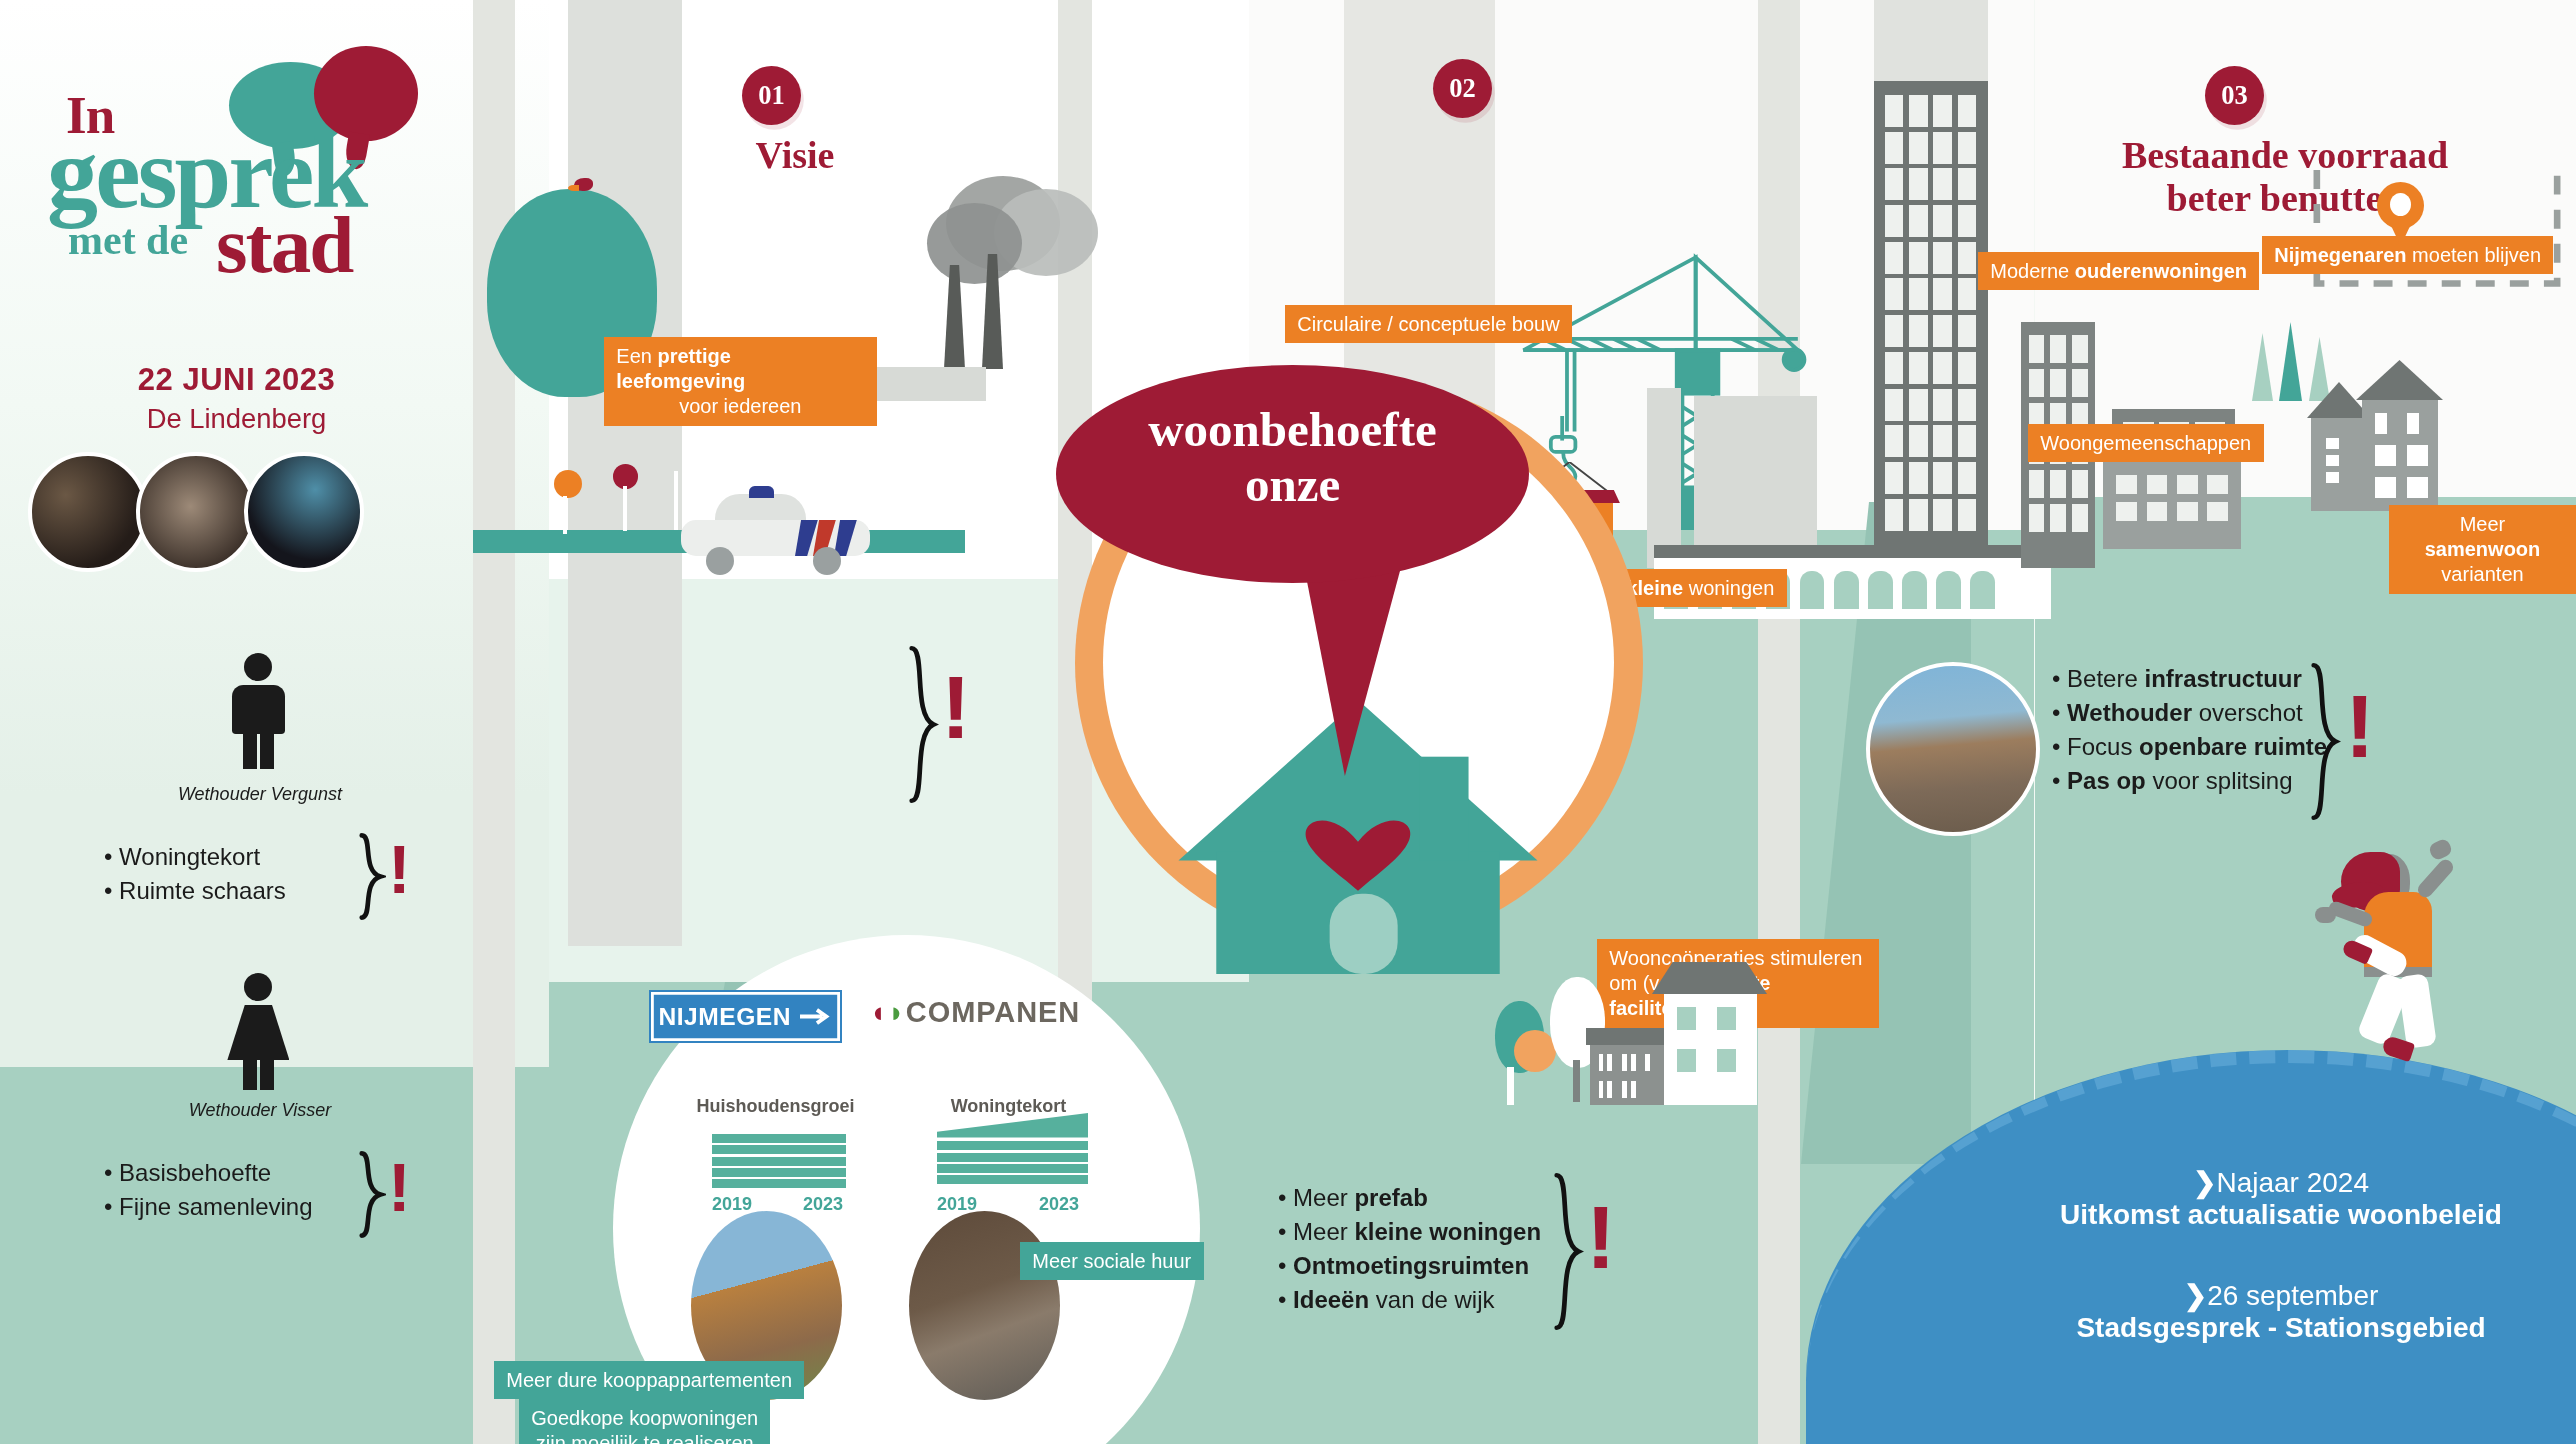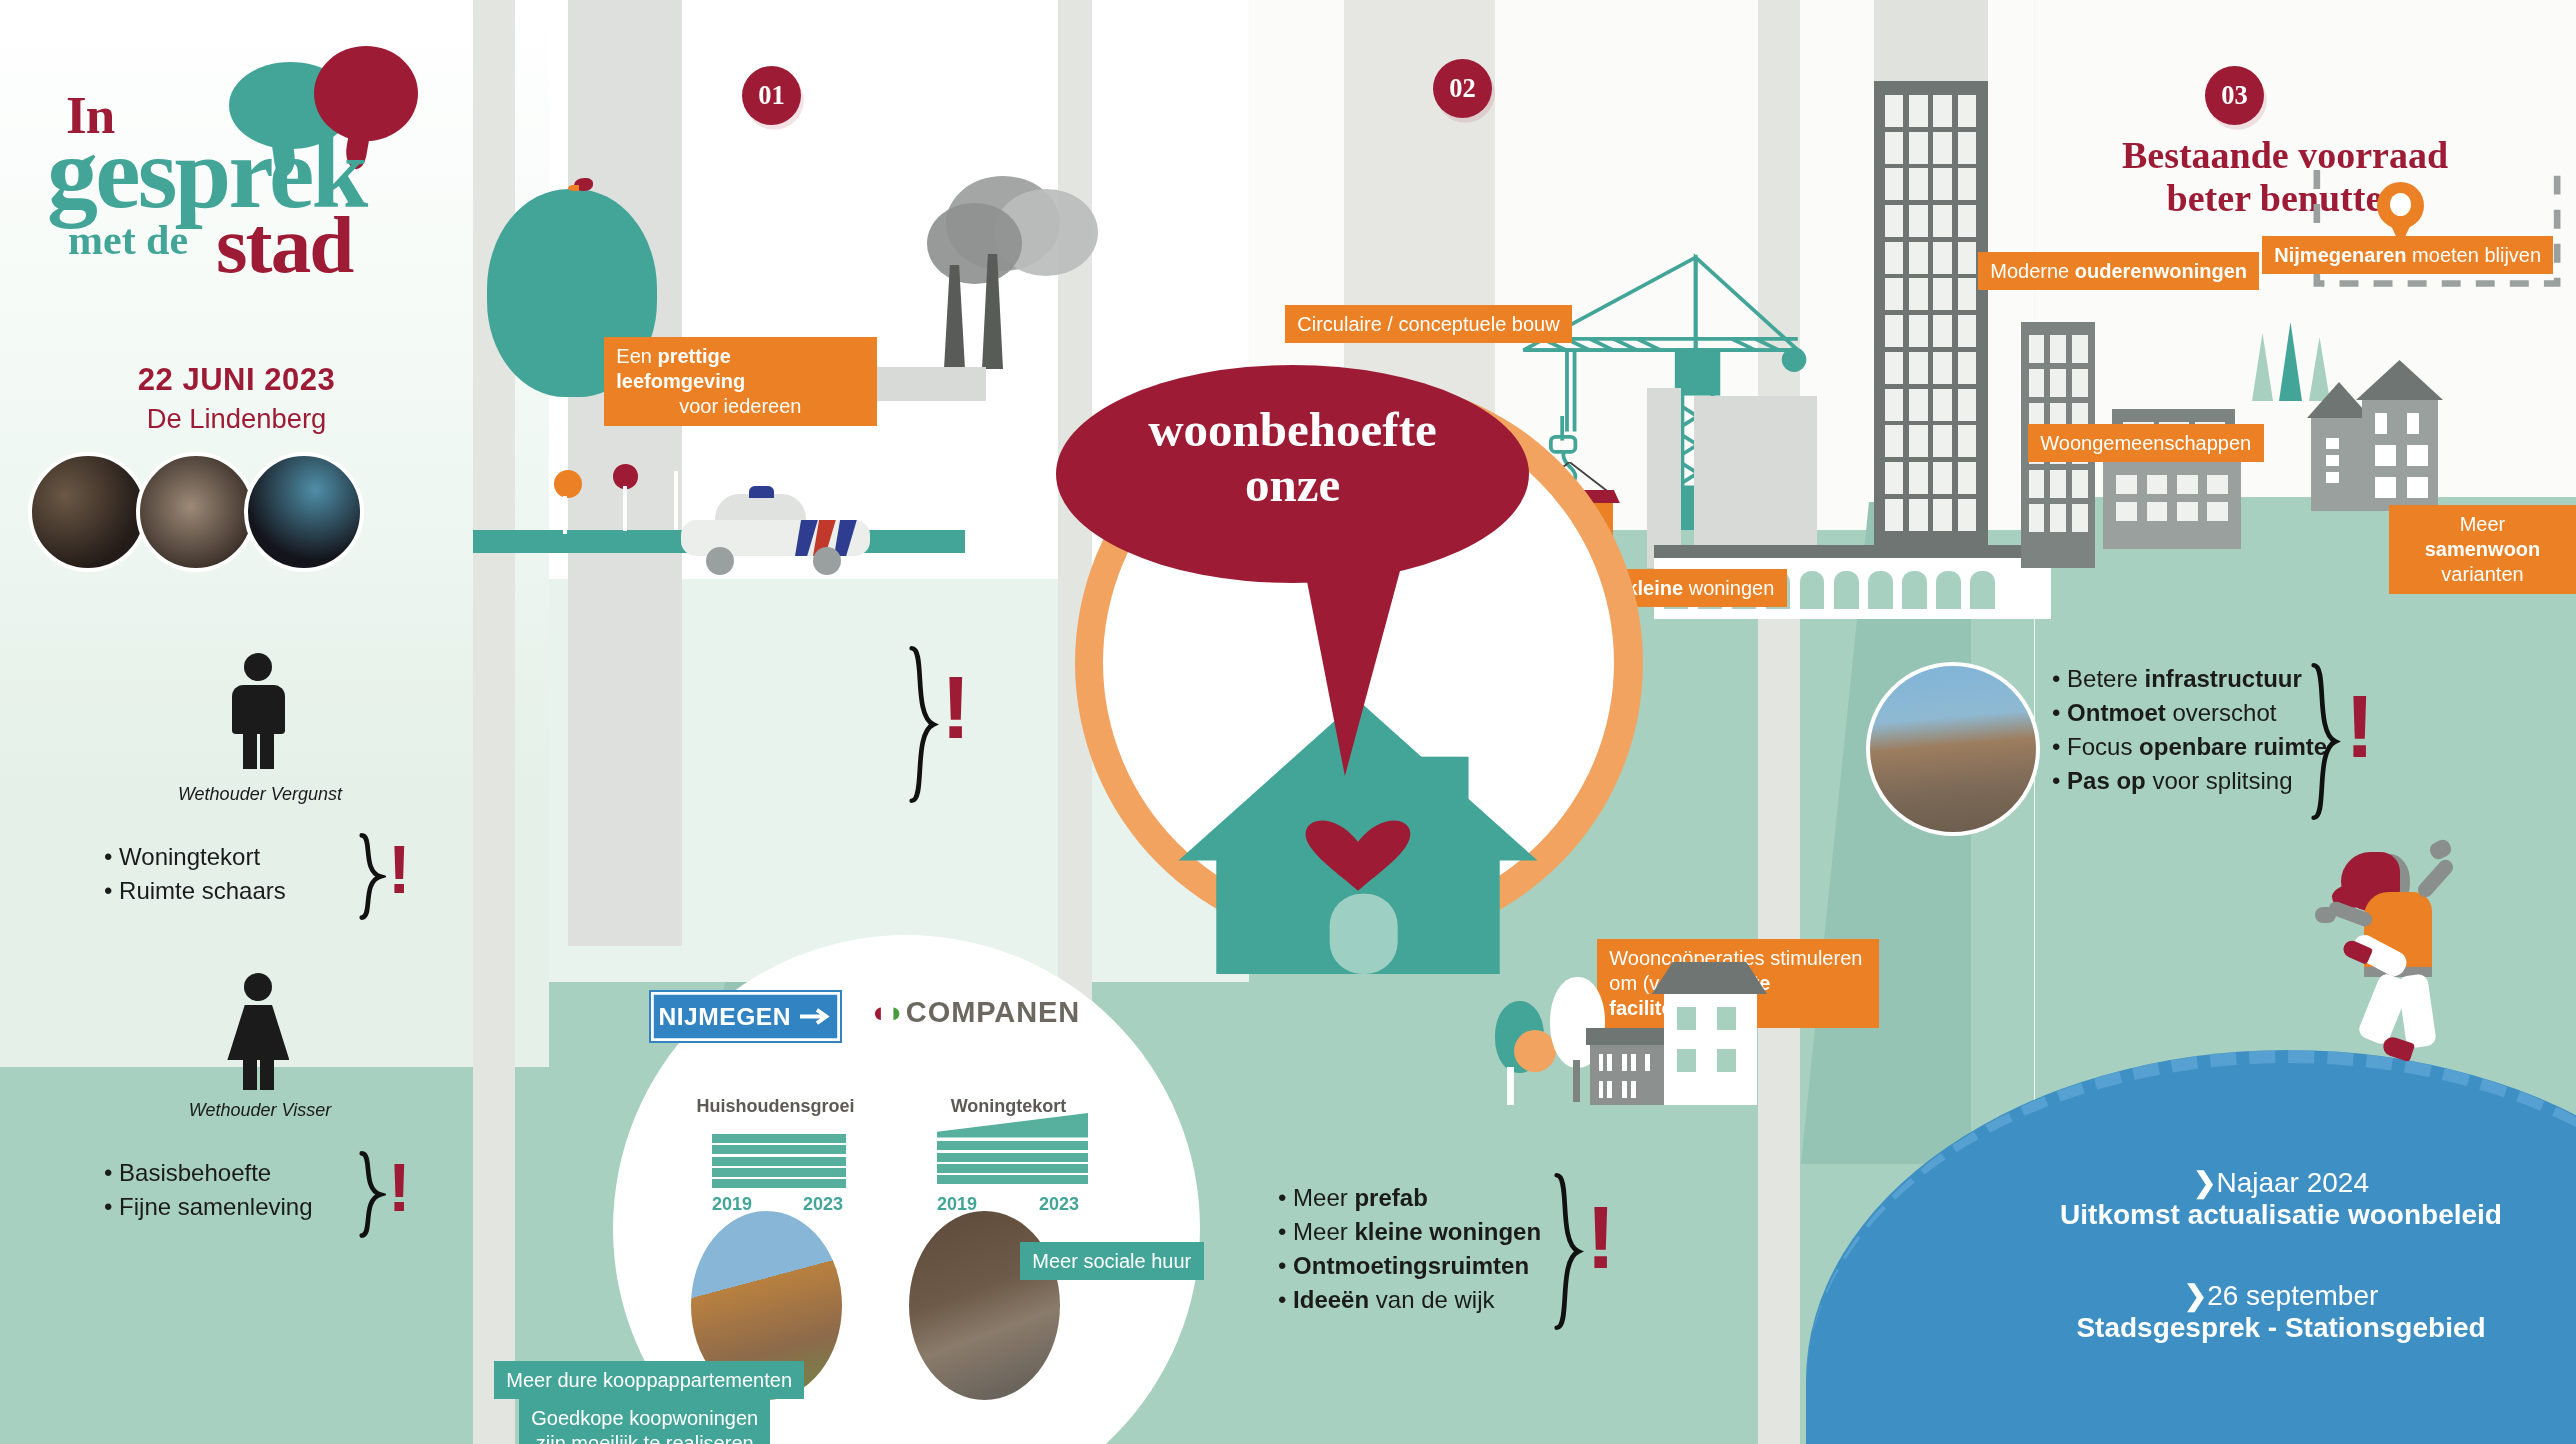--- a/index.html
+++ b/index.html
@@ -205,20 +205,21 @@
   </div>
   <div class="abs" style="left:358px;top:1151px;">
     <svg width="28" height="87" viewBox="0 0 30 92">
         <path d="M4 2 C16 2 4 40 24 46 C4 52 16 90 4 90" stroke="#111" stroke-width="5" fill="none" stroke-linecap="round"></path>
       </svg>
   </div>
   <div class="abs bang" style="left:388px;top:1160px;">!</div>
 
   <div class="abs numcircle" style="left:742px;top:66px;">01</div>
   <div class="abs colhead" style="left:615px;top:134px;width:360px;">
+    <div>Visie</div>
   </div>
 
   <div class="abs tree-teal" style="left:487px;top:189px;width:170px;height:208px;"></div>
   <div class="abs" style="left:568px;top:176px;width:28px;height:21px;">
     <div class="abs" style="left:5.7px;top:1.9px;width:19px;height:13.2px;background:#9e1b35;border-radius:60% 40% 50% 50%;"></div>
     <div class="abs" style="left:0;top:8.5px;width:11.4px;height:6.6px;background:#ec8024;border-radius:50% 0 0 50%;"></div>
   </div>
   <div class="abs grass" style="left:473px;top:530px;width:492px;height:23px;"></div>
   <div class="abs" style="left:554px;top:470px;width:28px;height:28px;background:#ec8024;border-radius:50%;"></div>
   <div class="abs" style="left:563px;top:496px;width:3.8px;height:38px;background:#fff;"></div>
@@ -529,21 +530,21 @@
   <div class="abs tag ctr" style="left:2389px;top:505px;">
     <span>Meer </span><b>samenwoon</b><br>
     <span>varianten</span>
   </div>
 
   <div class="abs photo" style="left:1866px;top:662px;width:166px;height:166px;
        background:linear-gradient(175deg,#7fb4d8 0%,#8fb9d2 32%,#9c7d5e 48%,#7d6a58 72%,#6b5c4c 100%);"></div>
 
   <div class="abs bullets" style="left:2052px;top:662px;">
     <div>• <span>Betere </span><b>infrastructuur</b></div>
-    <div>• <b>Ontmoet</b><span> overschot</span></div>
+    <div>• <b>Wethouder</b><span> overschot</span></div>
     <div>• <span>Focus </span><b>openbare ruimte</b></div>
     <div>• <b>Pas op</b><span> voor splitsing</span></div>
   </div>
   <div class="abs" style="left:2309px;top:662px;">
     <svg width="32" height="159" viewBox="0 0 34 168">
         <path d="M5 3 C20 3 6 74 28 84 C6 94 20 165 5 165" stroke="#111" stroke-width="5" fill="none" stroke-linecap="round"></path>
       </svg>
   </div>
   <div class="abs bang" style="left:2345px;top:691px;font-size:89px;">!</div>
 

